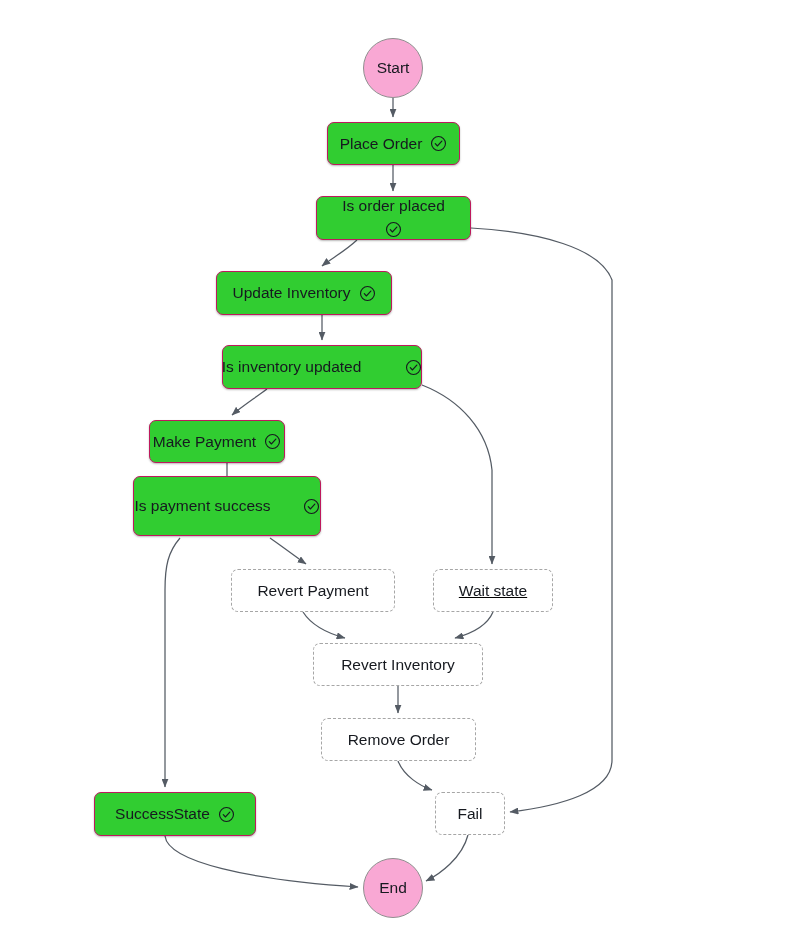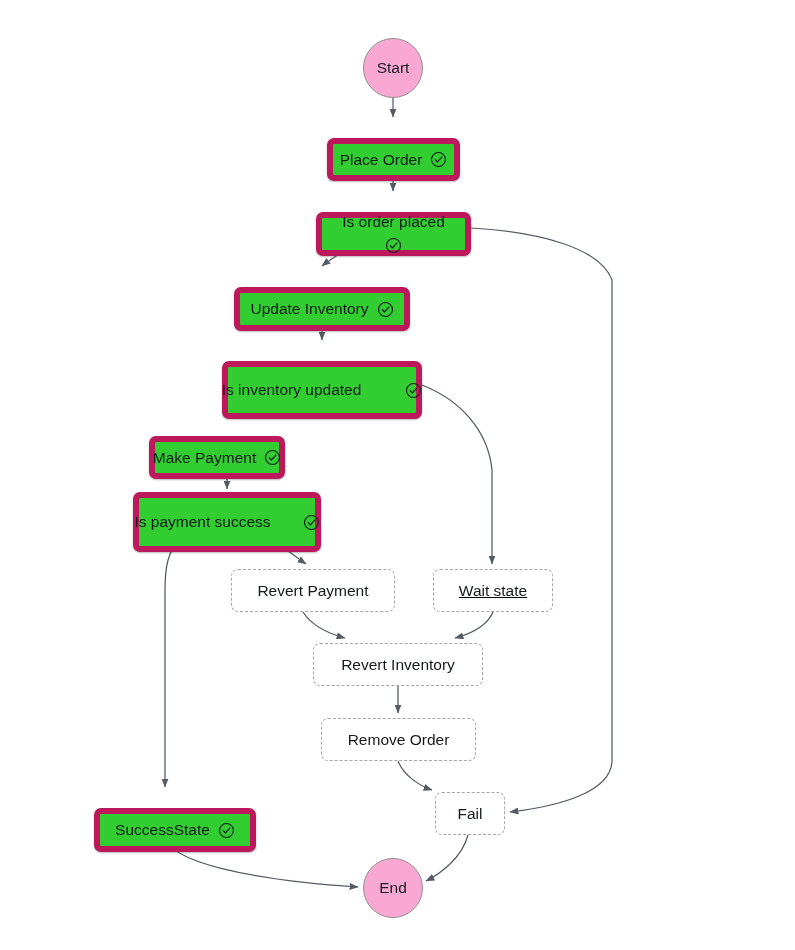--- a/index.html
+++ b/index.html
@@ -45,24 +45,23 @@
     background: #f9a8d4;
     border: 1px solid #8f8f8f;
   }
   .node.terminal .node-label {
     font-size: 15.5px;
     color: #16191f;
   }
   
   .node.active {
     background: #31cd31;
-    border: 6px solid #be185d;
+    border: 1px solid #be185d;
     border-radius: 7px;
     box-shadow: 0 1px 2px rgba(0,0,0,0.28);
-    margin-top: 16px;
   }
   
   .node.inactive {
     background: #ffffff;
     border: 1.3px dashed #a6a6a6;
     border-radius: 7px;
   }
   .check-icon {
     display: inline-flex;
     width: 17px;
@@ -117,30 +116,30 @@
       </div>
       <div class="node active" style="left: 316px; top: 196px; width: 155px; height: 44px; flex-direction: column;">
         <span class="node-label">Is order placed</span>
         <span class="check-icon">
           <svg viewBox="0 0 20 20" width="17" height="17">
             <circle cx="10" cy="10" r="8.2" fill="none" stroke="#16191f" stroke-width="1.3"></circle>
             <path d="M6.2,10.2 L8.8,12.9 L13.9,7.1" fill="none" stroke="#16191f" stroke-width="1.4" stroke-linecap="round" stroke-linejoin="round"></path>
           </svg>
         </span>
       </div>
-      <div class="node active" style="left: 234px; top: 271px; width: 176px; height: 44px;">
+      <div class="node active" style="left: 216px; top: 271px; width: 176px; height: 44px;">
         <span class="node-label">Update Inventory</span>
         <span class="check-icon">
           <svg viewBox="0 0 20 20" width="17" height="17">
             <circle cx="10" cy="10" r="8.2" fill="none" stroke="#16191f" stroke-width="1.3"></circle>
             <path d="M6.2,10.2 L8.8,12.9 L13.9,7.1" fill="none" stroke="#16191f" stroke-width="1.4" stroke-linecap="round" stroke-linejoin="round"></path>
           </svg>
         </span>
       </div>
-      <div class="node active" style="left: 222px; top: 345px; width: 200px; height: 58px; gap: 44px;">
+      <div class="node active" style="left: 222px; top: 345px; width: 200px; height: 44px; gap: 44px;">
         <span class="node-label">Is inventory updated</span>
         <span class="check-icon">
           <svg viewBox="0 0 20 20" width="17" height="17">
             <circle cx="10" cy="10" r="8.2" fill="none" stroke="#16191f" stroke-width="1.3"></circle>
             <path d="M6.2,10.2 L8.8,12.9 L13.9,7.1" fill="none" stroke="#16191f" stroke-width="1.4" stroke-linecap="round" stroke-linejoin="round"></path>
           </svg>
         </span>
       </div>
       <div class="node active" style="left: 149px; top: 420px; width: 136px; height: 43px;">
         <span class="node-label">Make Payment</span>

